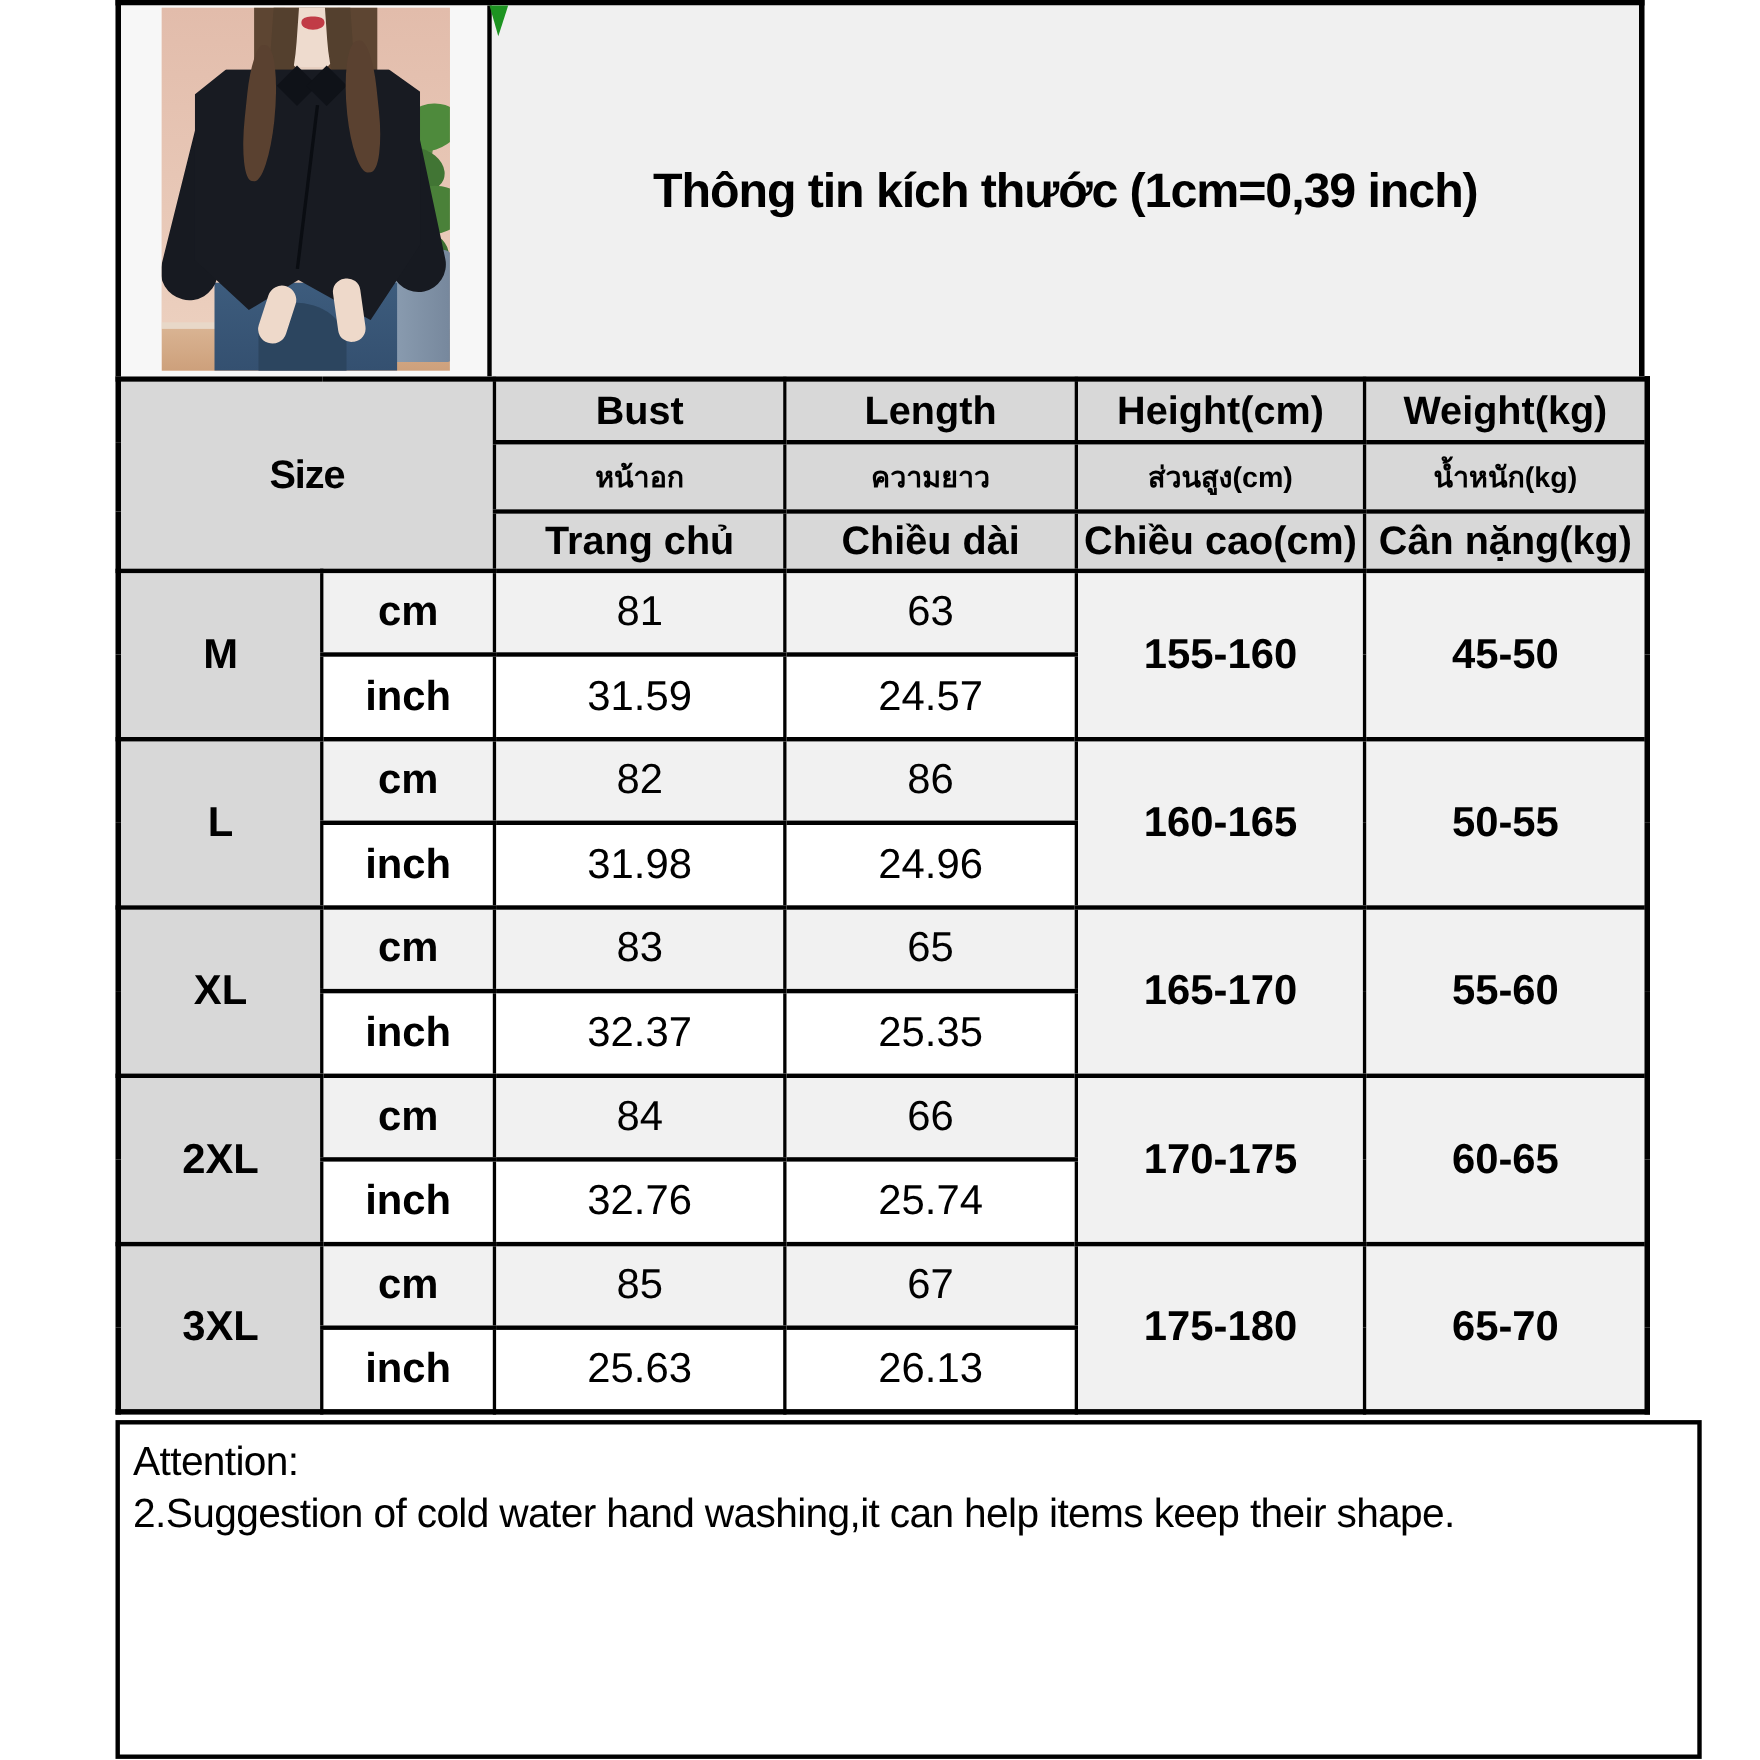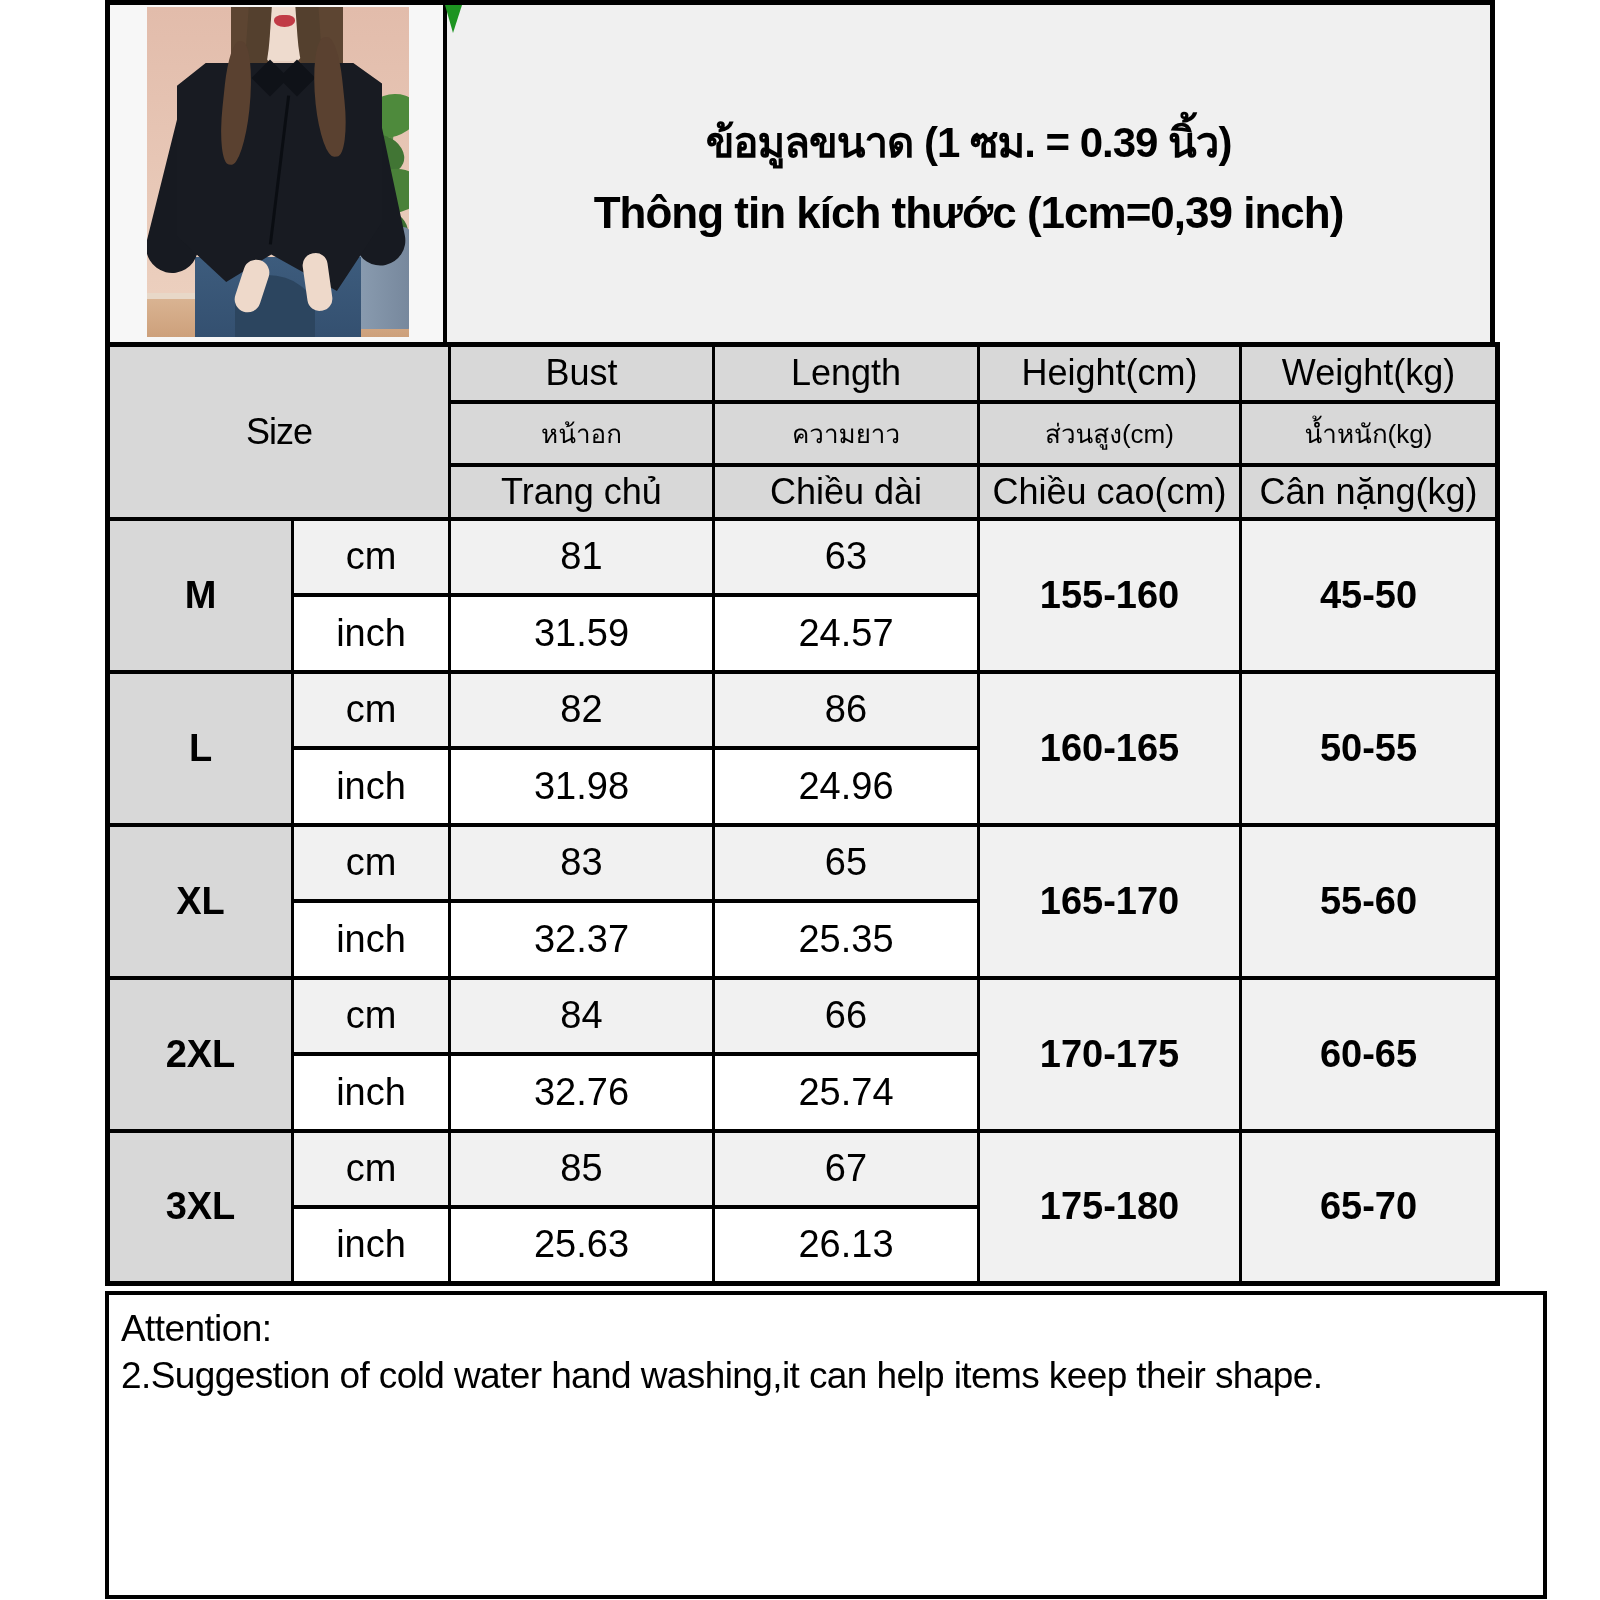--- a/index.html
+++ b/index.html
@@ -71,29 +71,29 @@
   .hand-r { left:158px; top:246px; width:25px; height:58px; background:#eed9ca;
             border-radius:12px; transform:rotate(-8deg); }
 
   
   table.size-table { border-collapse:collapse; table-layout:fixed; width:1390px;
                      border:5px solid #000; }
   .size-table td { border:3px solid #000; border-top-width:4px; border-bottom-width:4px;
                    text-align:center; vertical-align:middle; overflow:hidden; }
   tr.h-en { height:57px; } tr.h-th { height:63px; } tr.h-vi { height:54px; }
   tr.r-cm { height:76px; } tr.r-inch { height:77px; }
-  tr.h-en td, tr.h-th td, tr.h-vi td { background:#d8d8d8; font-weight:normal; }
+  tr.h-en td, tr.h-th td, tr.h-vi td { background:#d8d8d8; font-weight:bold; }
   tr.h-en td { font-size:36px; }
   tr.h-th td { font-size:26px; }
   tr.h-vi td { font-size:36px; }
   tr.r-cm td { background:#f1f1f1; font-size:38px; }
   tr.r-inch td { background:#ffffff; font-size:38px; }
   td.size-cell { background:#d8d8d8 !important; font-size:58px; font-weight:bold; letter-spacing:-1px; }
   td.c-size { background:#d8d8d8 !important; font-size:42px; font-weight:bold; }
-  td.c-unit { font-weight:normal; font-size:34px; }
+  td.c-unit { font-weight:bold; font-size:34px; }
   td.c-range { background:#f1f1f1 !important; font-size:38px; font-weight:bold; }
 
   
   .attention-box { margin-top:5px; width:1442px; height:308px; border:4px solid #000;
                    background:#ffffff; padding:10px 14px 0 12px; }
   .attention-box p { font-size:37px; letter-spacing:-0.6px; line-height:47px; }
 </style>
 </head>
 <body>
 
@@ -129,21 +129,20 @@
         <div class="collar-r"></div>
         <div class="placket"></div>
         <div class="hairfall-l"></div>
         <div class="hairfall-r"></div>
         <div class="hand-l"></div>
         <div class="hand-r"></div>
       </div>
     </div>
 
     <div class="title-cell">
-      <div class="title-line th">ข้อมูลขนาด (1 ซม. = 0.39 นิ้ว)</div>
       <div class="title-line">Thông tin kích thước (1cm=0,39 inch)</div>
     </div>
   </div>
 
   <table class="size-table">
     <colgroup>
       <col style="width:185px">
         <col style="width:157px">
         <col style="width:264px">
       <col style="width:265px">

